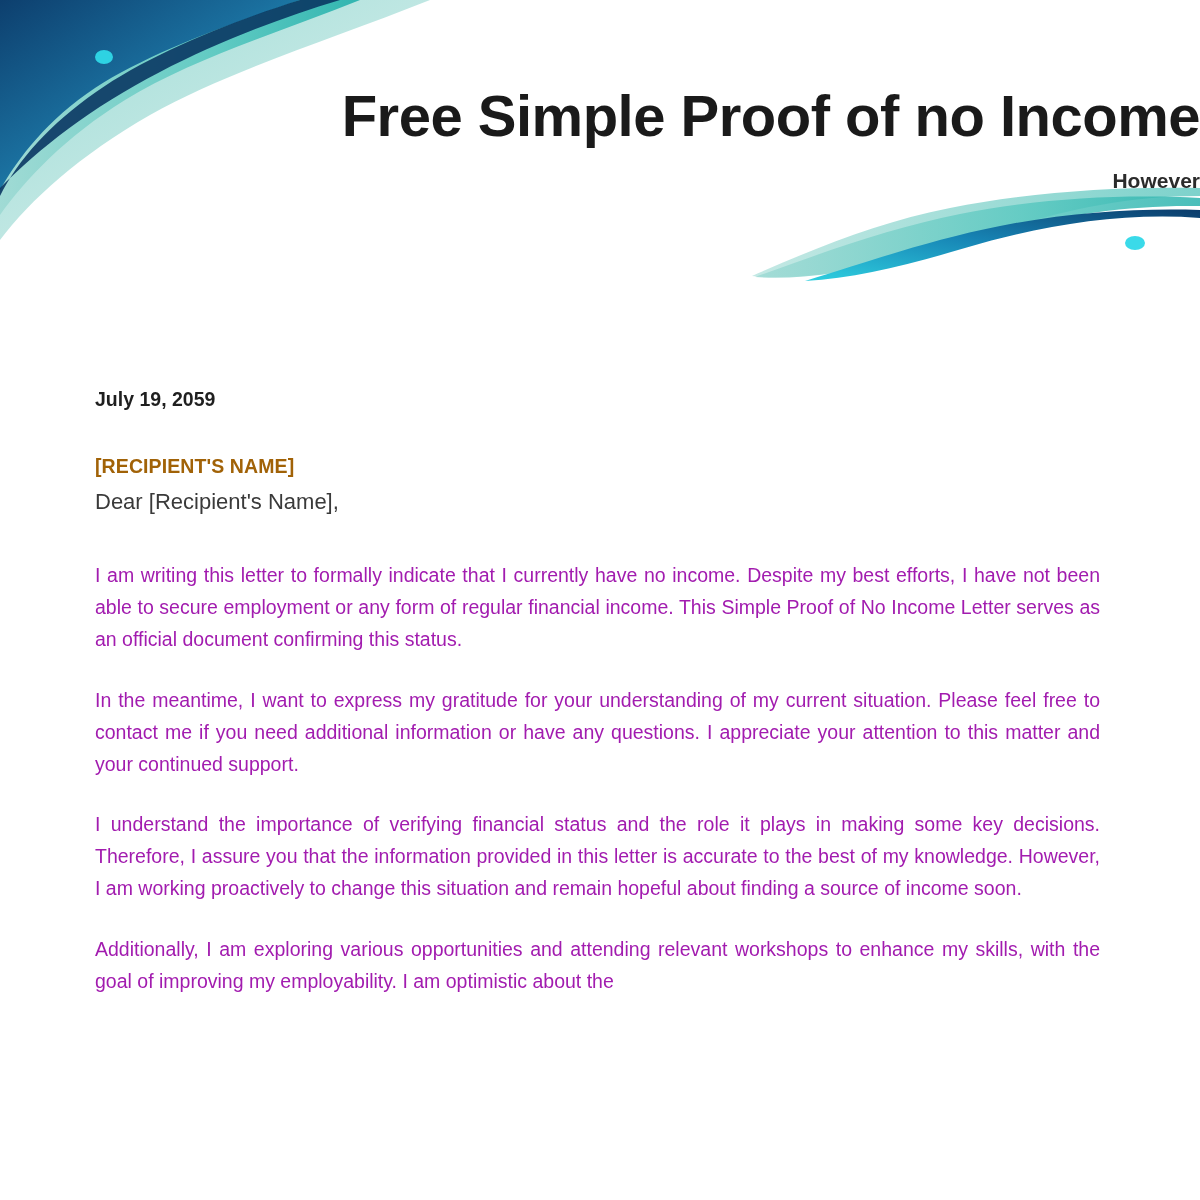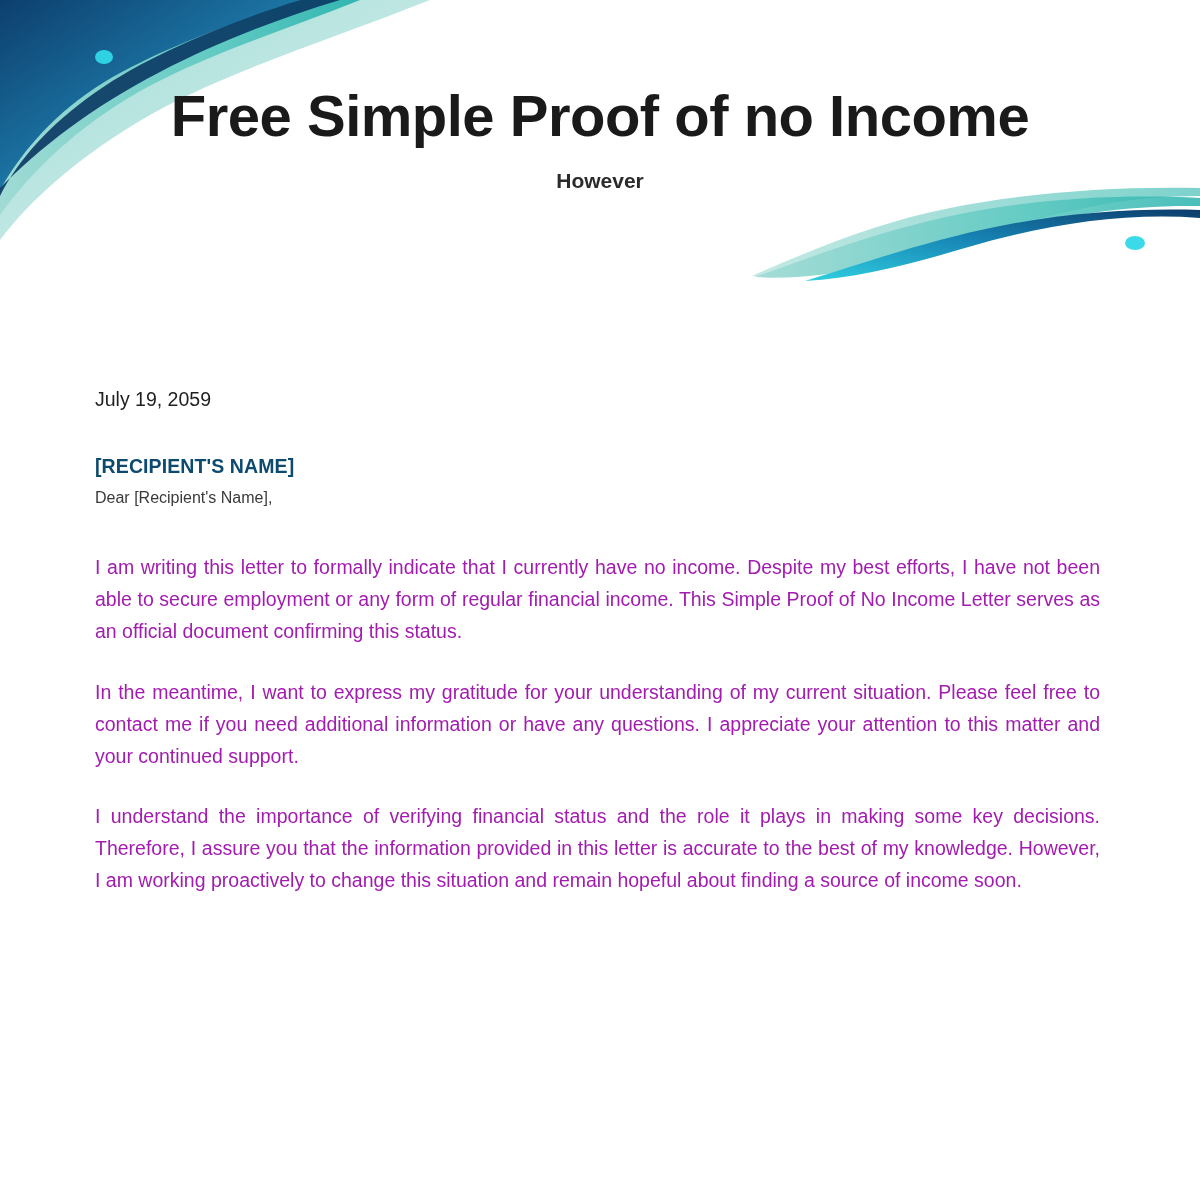--- a/index.html
+++ b/index.html
@@ -29,21 +29,21 @@
   .header-art svg {
     display: block;
   }
 
   
   .title-block {
     position: absolute;
     top: 86px;
     left: 0;
     width: 1200px;
-    text-align: center;
+    text-align: right;
     z-index: 5;
   }
   .doc-title {
     font-size: 58px;
     font-weight: bold;
     letter-spacing: -0.5px;
     line-height: 1.05;
     color: #1a1a1a;
     margin: 0;
   }
@@ -57,38 +57,38 @@
   
   .letter {
     position: absolute;
     top: 388px;
     left: 95px;
     width: 1005px;
     z-index: 4;
   }
   .letter-date {
     font-size: 19.5px;
-    font-weight: normal;
+    font-weight: bold;
     color: #1f1f1f;
     margin-bottom: 44px;
   }
   .recipient-name {
     font-size: 19.5px;
     font-weight: bold;
-    color: #0c4a6e;
+    color: #a16207;
     letter-spacing: 0.1px;
     margin-bottom: 11px;
   }
   .recipient-address {
     font-size: 19.5px;
     color: #3a3a3a;
     margin-bottom: 42px;
   }
   .salutation {
-    font-size: 16px;
+    font-size: 22px;
     color: #3a3a3a;
     margin-bottom: 44px;
   }
   .para {
     font-size: 19.5px;
     line-height: 1.65;
     color: #a21caf;
     text-align: justify;
     margin-bottom: 28px;
   }
@@ -155,13 +155,14 @@
 <div class="letter">
   <div class="letter-date">July 19, 2059</div>
 
   <div class="recipient-name">[RECIPIENT'S NAME]</div>
 
   <div class="salutation">Dear [Recipient's Name],</div>
 
   <p class="para">I am writing this letter to formally indicate that I currently have no income. Despite my best efforts, I have not been able to secure employment or any form of regular financial income. This Simple Proof of No Income Letter serves as an official document confirming this status.</p>
   <p class="para">In the meantime, I want to express my gratitude for your understanding of my current situation. Please feel free to contact me if you need additional information or have any questions. I appreciate your attention to this matter and your continued support.</p>
   <p class="para">I understand the importance of verifying financial status and the role it plays in making some key decisions. Therefore, I assure you that the information provided in this letter is accurate to the best of my knowledge. However, I am working proactively to change this situation and remain hopeful about finding a source of income soon.</p>
+  <p class="para">Additionally, I am exploring various opportunities and attending relevant workshops to enhance my skills, with the goal of improving my employability. I am optimistic about the</p>
 </div>
 
 </body></html>

